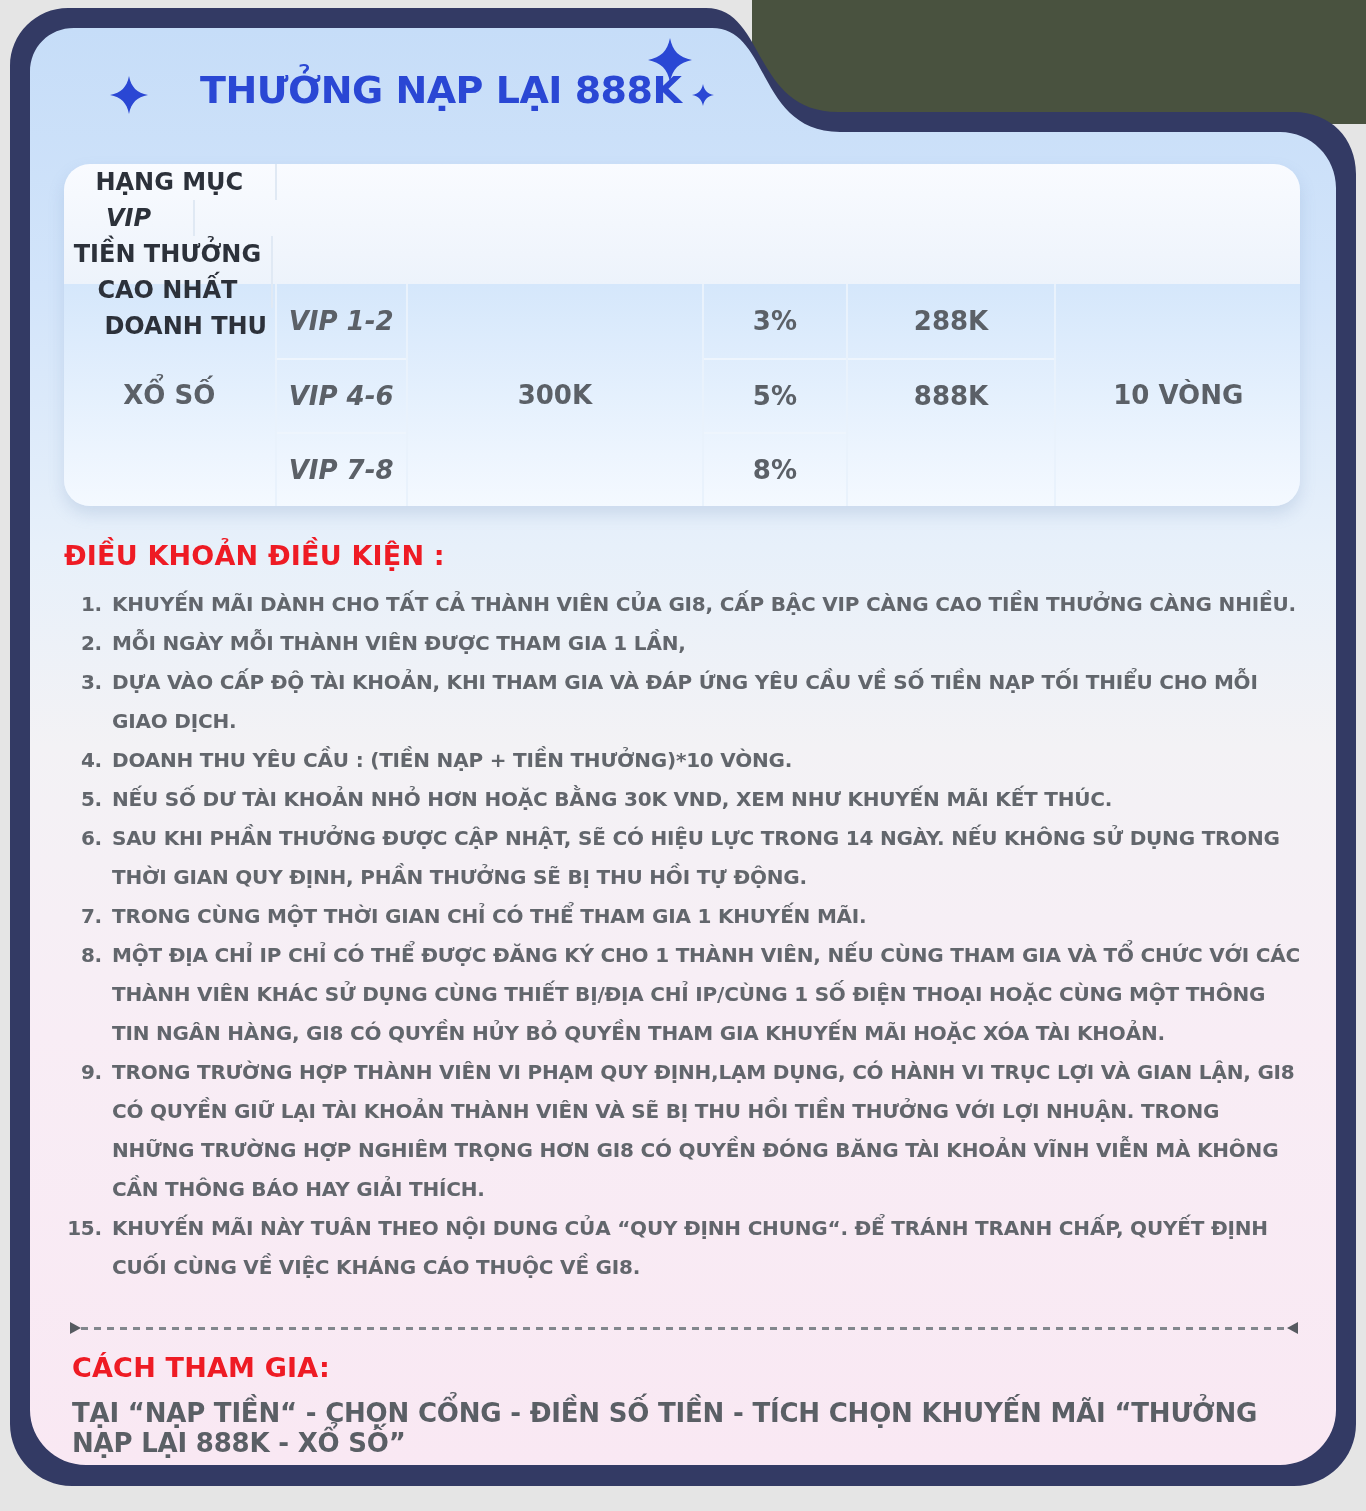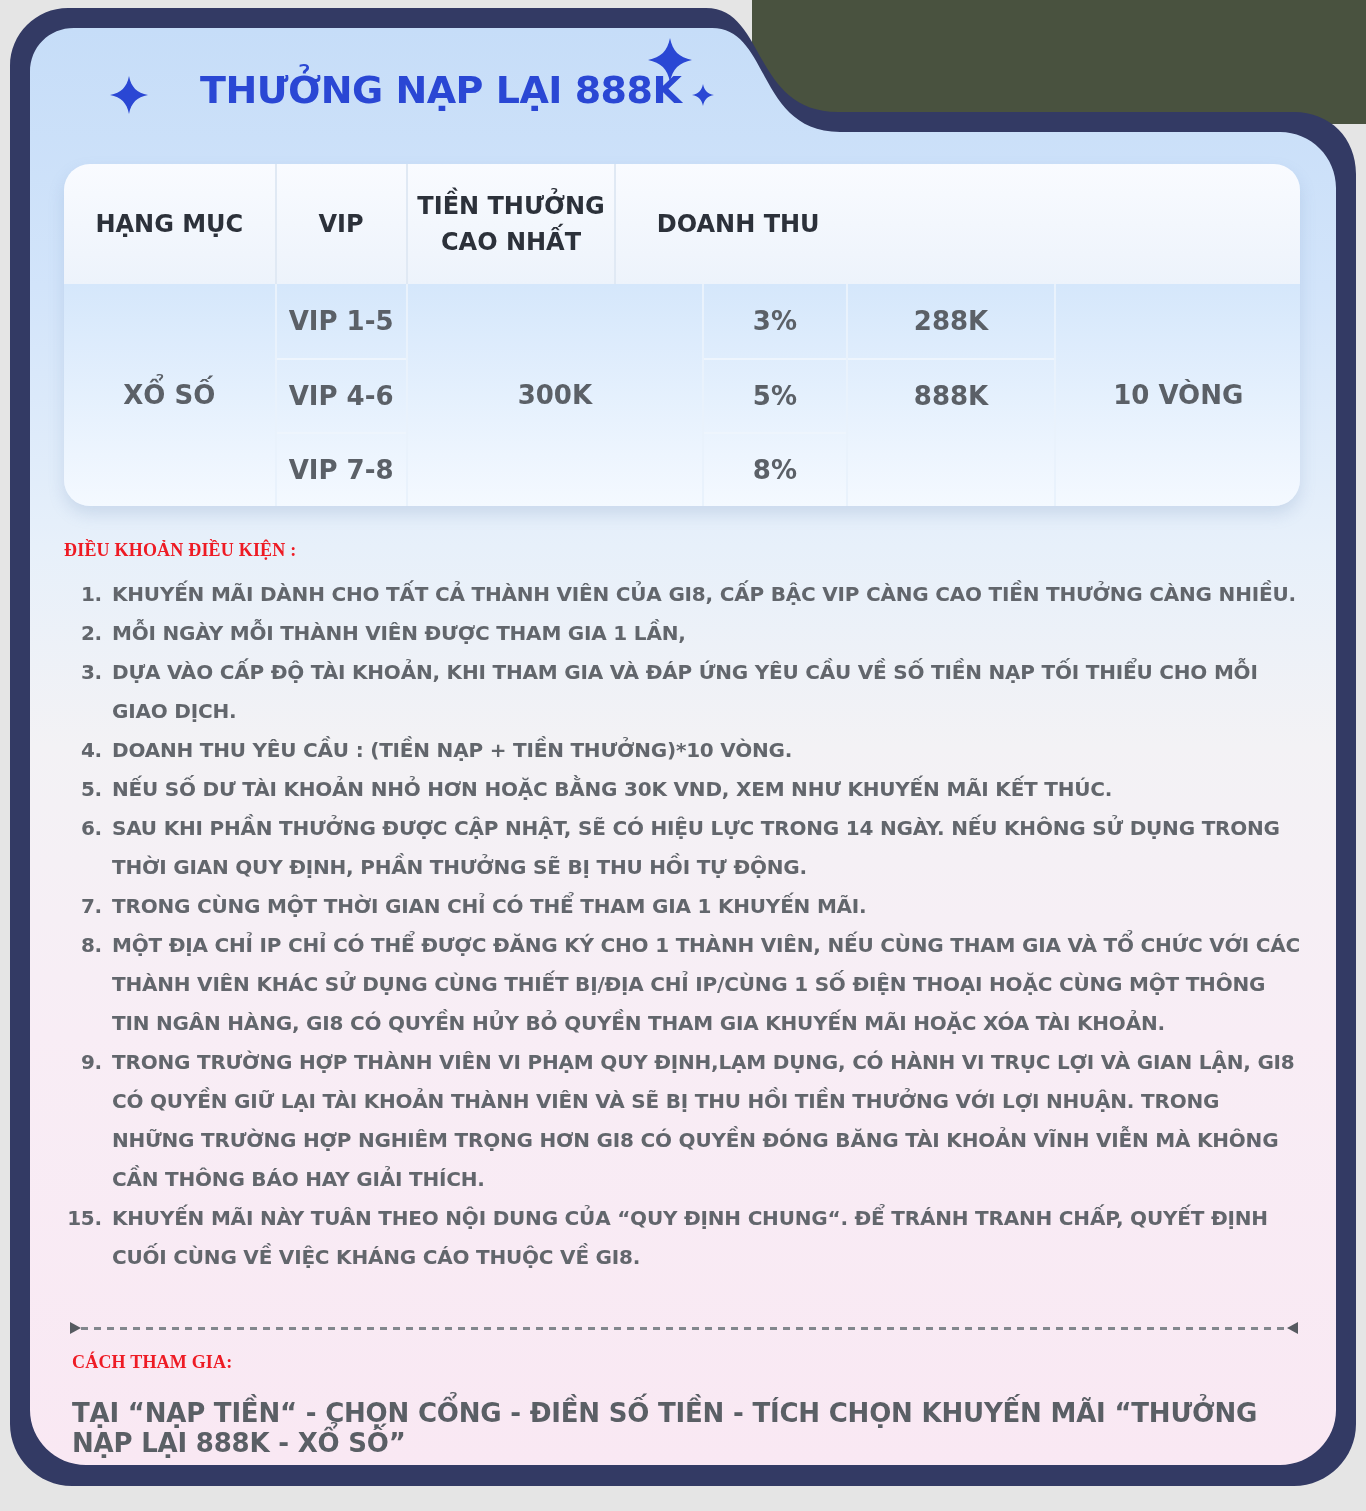--- a/index.html
+++ b/index.html
@@ -9,37 +9,37 @@
   .content{position:absolute;left:0;top:0;width:1366px;height:1511px;z-index:1;}
 
   
   .page-title{position:absolute;left:200px;top:68px;font-size:38px;font-weight:800;
               letter-spacing:-0.5px;color:#2a47d4;white-space:nowrap;}
   .sparkle{position:absolute;}
 
   
   .promo-table{position:absolute;left:64px;top:164px;width:1236px;border-radius:26px;
                overflow:hidden;box-shadow:0 8px 16px rgba(110,140,185,0.22);}
-  .t-head{display:flex;height:120px;background:linear-gradient(#f9fbff,#edf3fb);}
+  .t-head{display:flex;height:120px;background:linear-gradient(#f9fbff,#edf3fb);flex-direction:column;}
   .th{display:flex;align-items:center;justify-content:center;text-align:center;
       font-weight:700;font-size:24px;line-height:1.5;color:#2c313a;
       border-right:2px solid #e0e9f4;padding:0 8px;box-sizing:border-box;}
   .t-body{display:flex;height:222px;background:linear-gradient(#d5e7fb,#f4f9ff);}
   .t-body .cell{display:flex;align-items:center;justify-content:center;text-align:center;
       font-weight:700;font-size:26px;color:#5b6067;box-sizing:border-box;}
   .span3{height:222px;border-right:2px solid #e9f2fc;}
   .stack{display:flex;flex-direction:column;border-right:2px solid #e9f2fc;box-sizing:border-box;}
   .stack .cell{height:74px;flex:none;}
   .stack .cell + .cell{border-top:2px solid #eef5fd;}
   .noline{border-right:none !important;}
-  .c1{width:17.2%;} .c2{width:10.6%;} .c3{width:24%;} .c4{width:11.6%;} .c5{width:16.9%;} .c6{width:19.7%;}
+  .c1{width:17.2%;} .c2{width:10.6%;font-style:italic;} .c3{width:24%;} .c4{width:11.6%;} .c5{width:16.9%;} .c6{width:19.7%;}
 
   
   .terms{position:absolute;left:64px;top:540px;width:1244px;}
-  .red-heading{font-size:18px;font-weight:800;color:#ee1b24;letter-spacing:0.2px;font-family:Liberation Serif, serif;}
+  .red-heading{font-size:27px;font-weight:800;color:#ee1b24;letter-spacing:0.2px;}
   .term-list{margin:14px 0 0 0;padding:0;list-style:none;}
   .term{display:flex;font-size:20px;font-weight:700;color:#62666c;
         line-height:39px;letter-spacing:-0.2px;}
   .term .num{flex:none;width:38px;text-align:right;margin-right:10px;}
   .term .txt{flex:1;}
 
   
   .divider{position:absolute;left:70px;top:1322px;width:1228px;height:12px;
            display:flex;align-items:center;}
   .dash-line{flex:1;height:3px;
@@ -94,21 +94,21 @@
     <div class="promo-table">
       <div class="t-head">
         <div class="th c1">HẠNG MỤC</div>
         <div class="th c2">VIP</div>
         <div class="th c5">TIỀN THƯỞNG CAO NHẤT</div>
         <div class="th c6 noline">DOANH THU</div>
       </div>
       <div class="t-body">
         <div class="cell span3 c1">XỔ SỐ</div>
         <div class="stack c2">
-          <div class="cell">VIP 1-5</div>
+          <div class="cell">VIP 1-2</div>
           <div class="cell">VIP 4-6</div>
           <div class="cell">VIP 7-8</div>
         </div>
         <div class="cell span3 c3">300K</div>
         <div class="stack c4">
           <div class="cell">3%</div>
           <div class="cell">5%</div>
           <div class="cell">8%</div>
         </div>
         <div class="stack c5">

